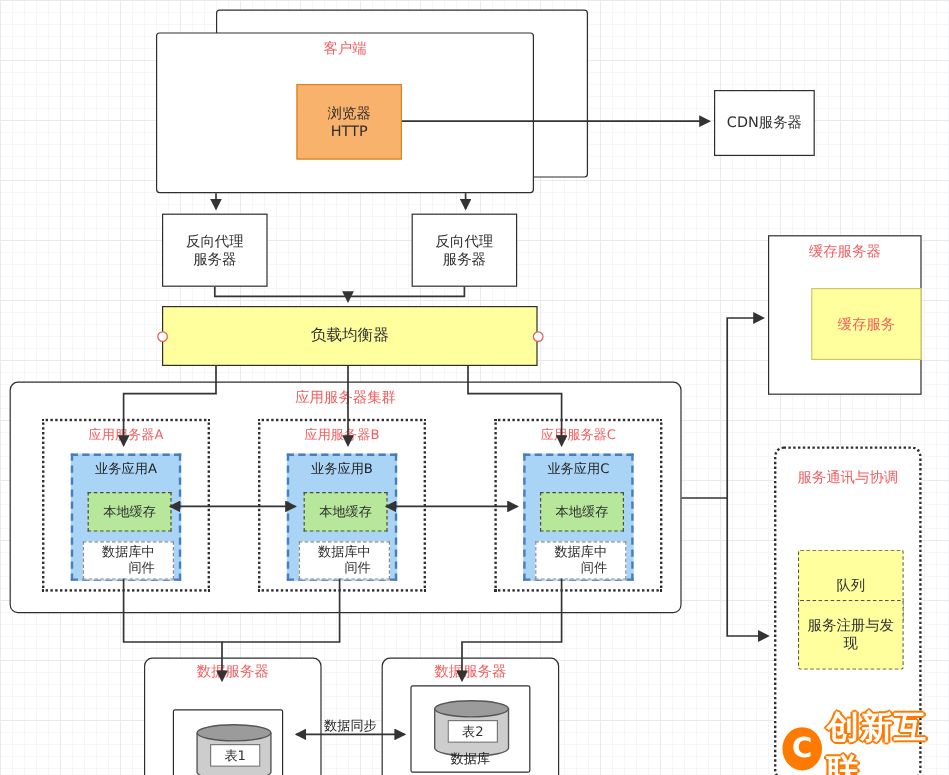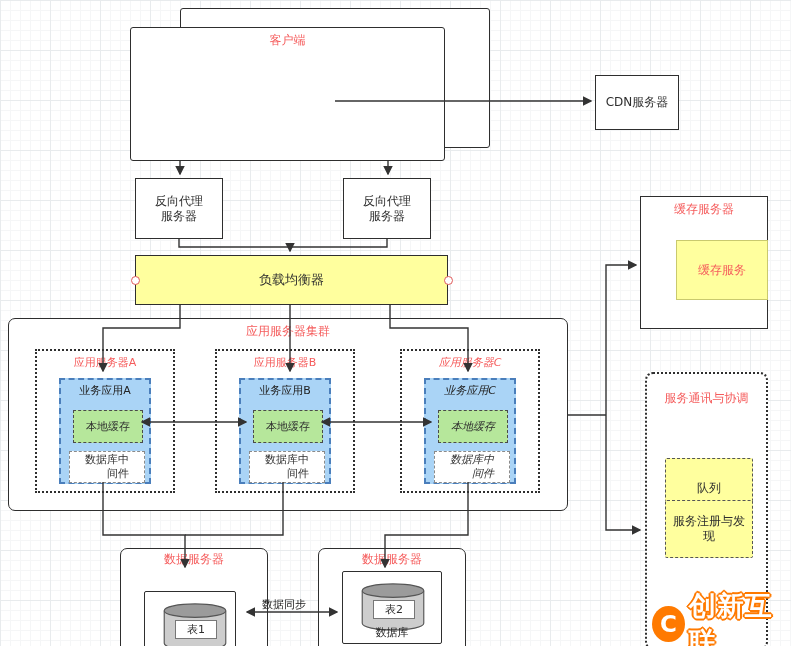--- a/index.html
+++ b/index.html
@@ -24,36 +24,38 @@
   .blue-box{background:#aad4f6;border:2px dashed #4a7ebb;}
   .green-box{background:#b6e79b;border:1px dashed #4a4a4a;}
   .mw-box{background:#ffffff;border:1px dashed #8a8a8a;font-size:11px;text-align:right;}
   .yellow{background:#ffff9e;}
   .yellow-dashed{background:#ffff9e;border:1px dashed #555;border-radius:2px;}
   .app-title{position:absolute;top:3px;left:0;right:0;text-align:center;font-size:11px;color:#222;}
   .db-label{position:absolute;bottom:3px;left:0;right:0;text-align:center;font-size:11px;color:#222;}
   .table-label{position:absolute;background:#fff;border:1px solid #777;font-size:11px;display:flex;align-items:center;justify-content:center;}
   .handle{position:absolute;width:7px;height:7px;border:1px solid #e05b5b;background:#fff;border-radius:50%;}
   .connectors{position:absolute;left:0;top:0;width:791px;height:646px;pointer-events:none;}
-  .sync-label{position:absolute;font-size:11px;color:#222;text-align:left;}
+  .sync-label{position:absolute;font-size:11px;color:#222;text-align:center;}
   .watermark{position:absolute;left:652px;top:588px;display:flex;align-items:center;gap:4px;z-index:50;}
   .wm-circle{width:36px;height:36px;border-radius:50%;background:#ff7a00;color:#fff;font-weight:bold;font-size:23px;display:flex;align-items:center;justify-content:center;}
   .wm-text{font-size:27px;font-weight:bold;color:#fff;letter-spacing:1px;
     text-shadow:-2px 0 #ff7a00,2px 0 #ff7a00,0 -2px #ff7a00,0 2px #ff7a00,-1px -1px #ff7a00,1px 1px #ff7a00,-1px 1px #ff7a00,1px -1px #ff7a00;}
 </style>
 </head>
 <body>
 
 <div class="canvas">
 
   <div class="abs box" style="left:180px;top:8px;width:310px;height:140px;border-radius:3px;"></div>
   <div class="abs box" style="left:130px;top:27px;width:315px;height:134px;border-radius:3px;">
     <div class="title-red">客户端</div>
   </div>
 
+  <div class="abs flex-center" style="left:247px;top:70px;width:88px;height:63px;background:#f9b26b;border:1px solid #d9831f;">浏览器
+HTTP</div>
 
   <div class="abs box flex-center" style="left:595px;top:75px;width:84px;height:55px;">CDN服务器</div>
 
   <div class="abs box flex-center" style="left:135px;top:178px;width:88px;height:61px;">反向代理
 服务器</div>
   <div class="abs box flex-center" style="left:343px;top:178px;width:88px;height:61px;">反向代理
 服务器</div>
 
   <div class="abs box yellow flex-center" style="left:135px;top:255px;width:313px;height:50px;font-size:13px;">负载均衡器</div>
   <div class="handle" style="left:131px;top:276px;"></div>
@@ -76,21 +78,21 @@
   <div class="abs dotted" style="left:215px;top:349px;width:140px;height:144px;">
     <div class="title-red" style="font-size:11px;">应用服务器B</div>
     <div class="abs blue-box" style="left:22px;top:27px;width:92px;height:106px;">
       <div class="app-title">业务应用B</div>
       <div class="abs green-box flex-center" style="left:12px;top:30px;width:70px;height:33px;font-size:11px;">本地缓存</div>
       <div class="abs mw-box flex-center" style="left:8px;top:71px;width:76px;height:32px;">数据库中
 间件</div>
     </div>
   </div>
 
-  <div class="abs dotted" style="left:400px;top:349px;width:140px;height:144px;font-style:italic;">
+  <div class="abs dotted" style="left:412px;top:349px;width:140px;height:144px;">
     <div class="title-red" style="font-size:11px;">应用服务器C</div>
     <div class="abs blue-box" style="left:22px;top:27px;width:92px;height:106px;">
       <div class="app-title">业务应用C</div>
       <div class="abs green-box flex-center" style="left:12px;top:30px;width:70px;height:33px;font-size:11px;">本地缓存</div>
       <div class="abs mw-box flex-center" style="left:8px;top:71px;width:76px;height:32px;">数据库中
 间件</div>
     </div>
   </div>
 
   <div class="abs box" style="left:640px;top:196px;width:128px;height:133px;">

